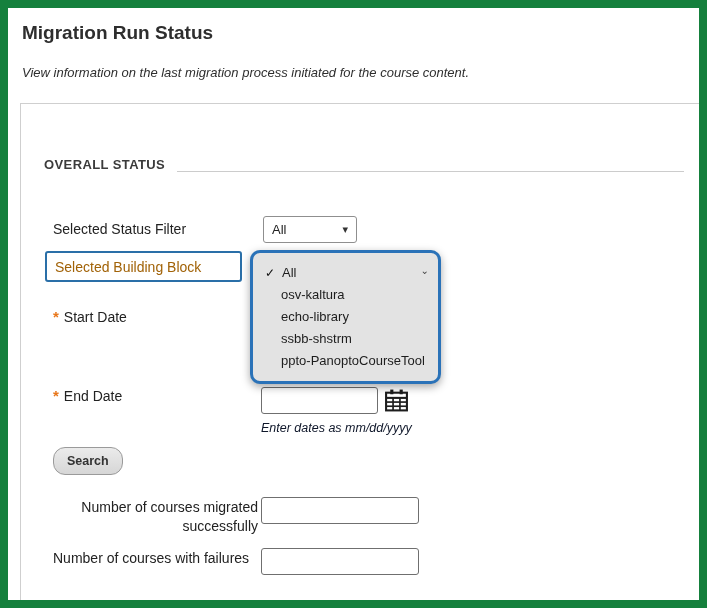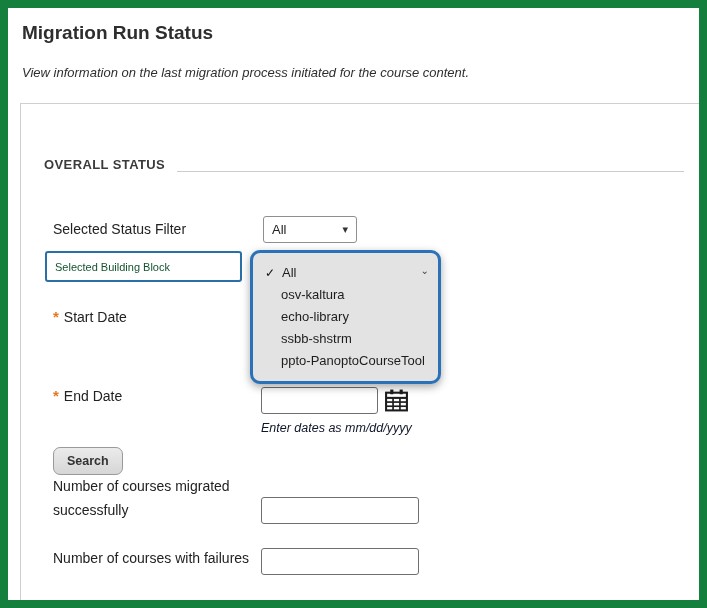--- a/index.html
+++ b/index.html
@@ -54,21 +54,21 @@
     cursor: default;
   }
   .fake-select .chev { font-size: 11px; color: #333; }
 
   .bb-label-box {
     position: absolute; left: 37px; top: 243px;
     width: 197px; height: 31px;
     border: 2px solid #2a6fa8; border-radius: 3px;
     background: #fff;
     display: flex; align-items: center; padding-left: 8px;
-    font-size: 11px; color: #14532d;
+    font-size: 14px; color: #a16207;
   }
 
   .dropdown {
     position: absolute; left: 242px; top: 242px;
     width: 191px; height: 134px;
     background: #e3e3e3;
     border: 3px solid #2a72b8; border-radius: 10px;
     box-shadow: 0 3px 9px rgba(0,0,0,0.35);
     padding-top: 9px;
     z-index: 5;
@@ -113,27 +113,27 @@
 
   .date-hint {
     position: absolute; left: 253px; top: 413px;
     font-size: 12.5px; font-style: italic; color: #0f172a;
   }
 
   .search-btn {
     position: absolute; left: 45px; top: 439px;
     padding: 6px 13px;
     background: linear-gradient(#ebebeb, #d6d6d6);
-    border: 1px solid #9a9a9a; border-radius: 7px;
+    border: 1px solid #9a9a9a; border-radius: 12px;
     font-size: 12.5px; font-weight: bold; color: #333;
     font-family: "Liberation Sans", sans-serif;
     cursor: pointer;
   }
 
-  .migrated-label { position: absolute; left: 45px; top: 466px; width: 205px; line-height: 24px; }
+  .migrated-label { position: absolute; left: 45px; top: 490px; width: 205px; line-height: 19px; text-align: right; }
   .failures-label { position: absolute; left: 45px; top: 542px; width: 280px; }
 </style>
 </head>
 <body>
 
 <div class="frame">
 
   <h1 class="page-title">Migration Run Status</h1>
   <p class="page-subtitle">View information on the last migration process initiated for the course content.</p>
 

